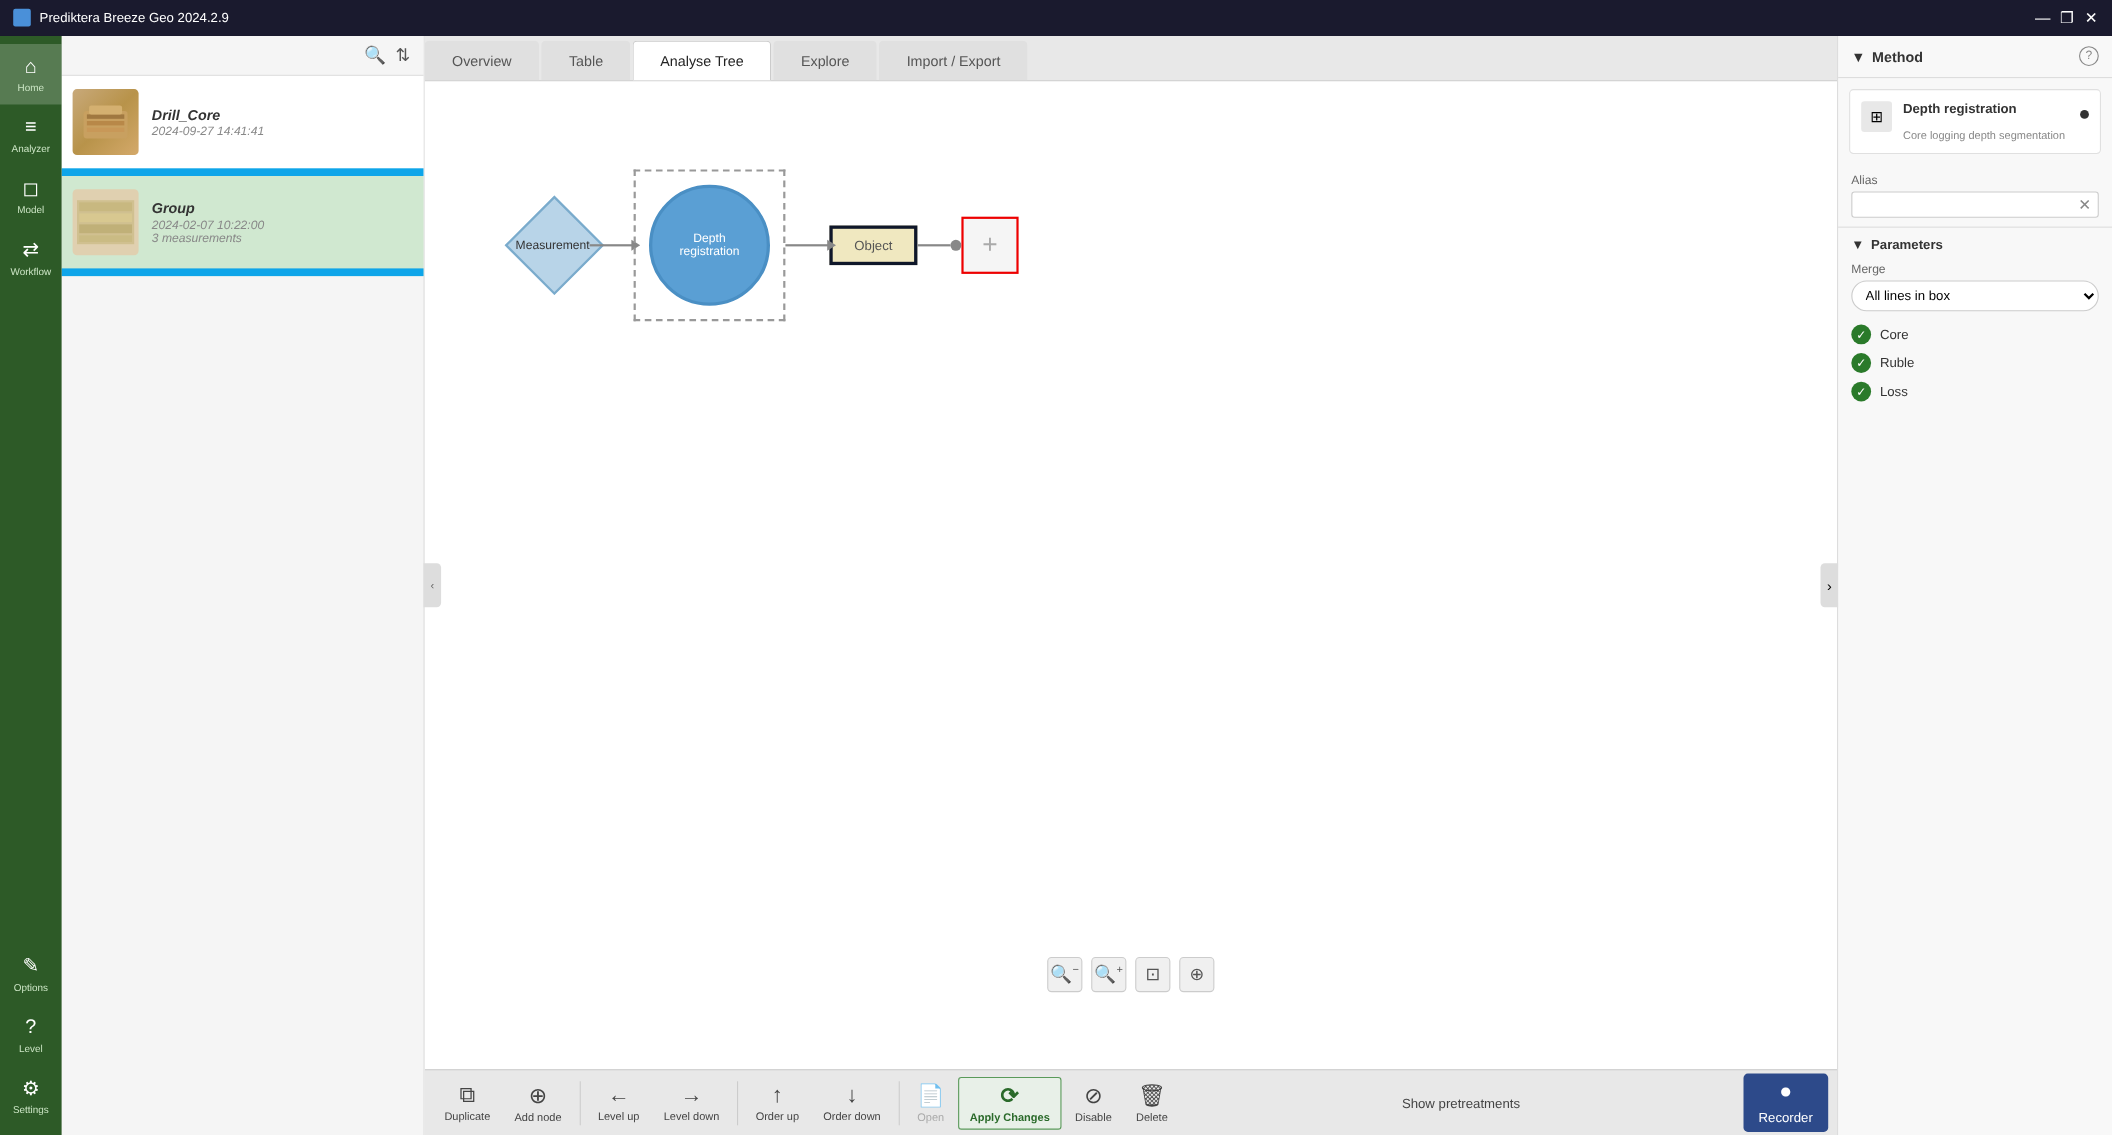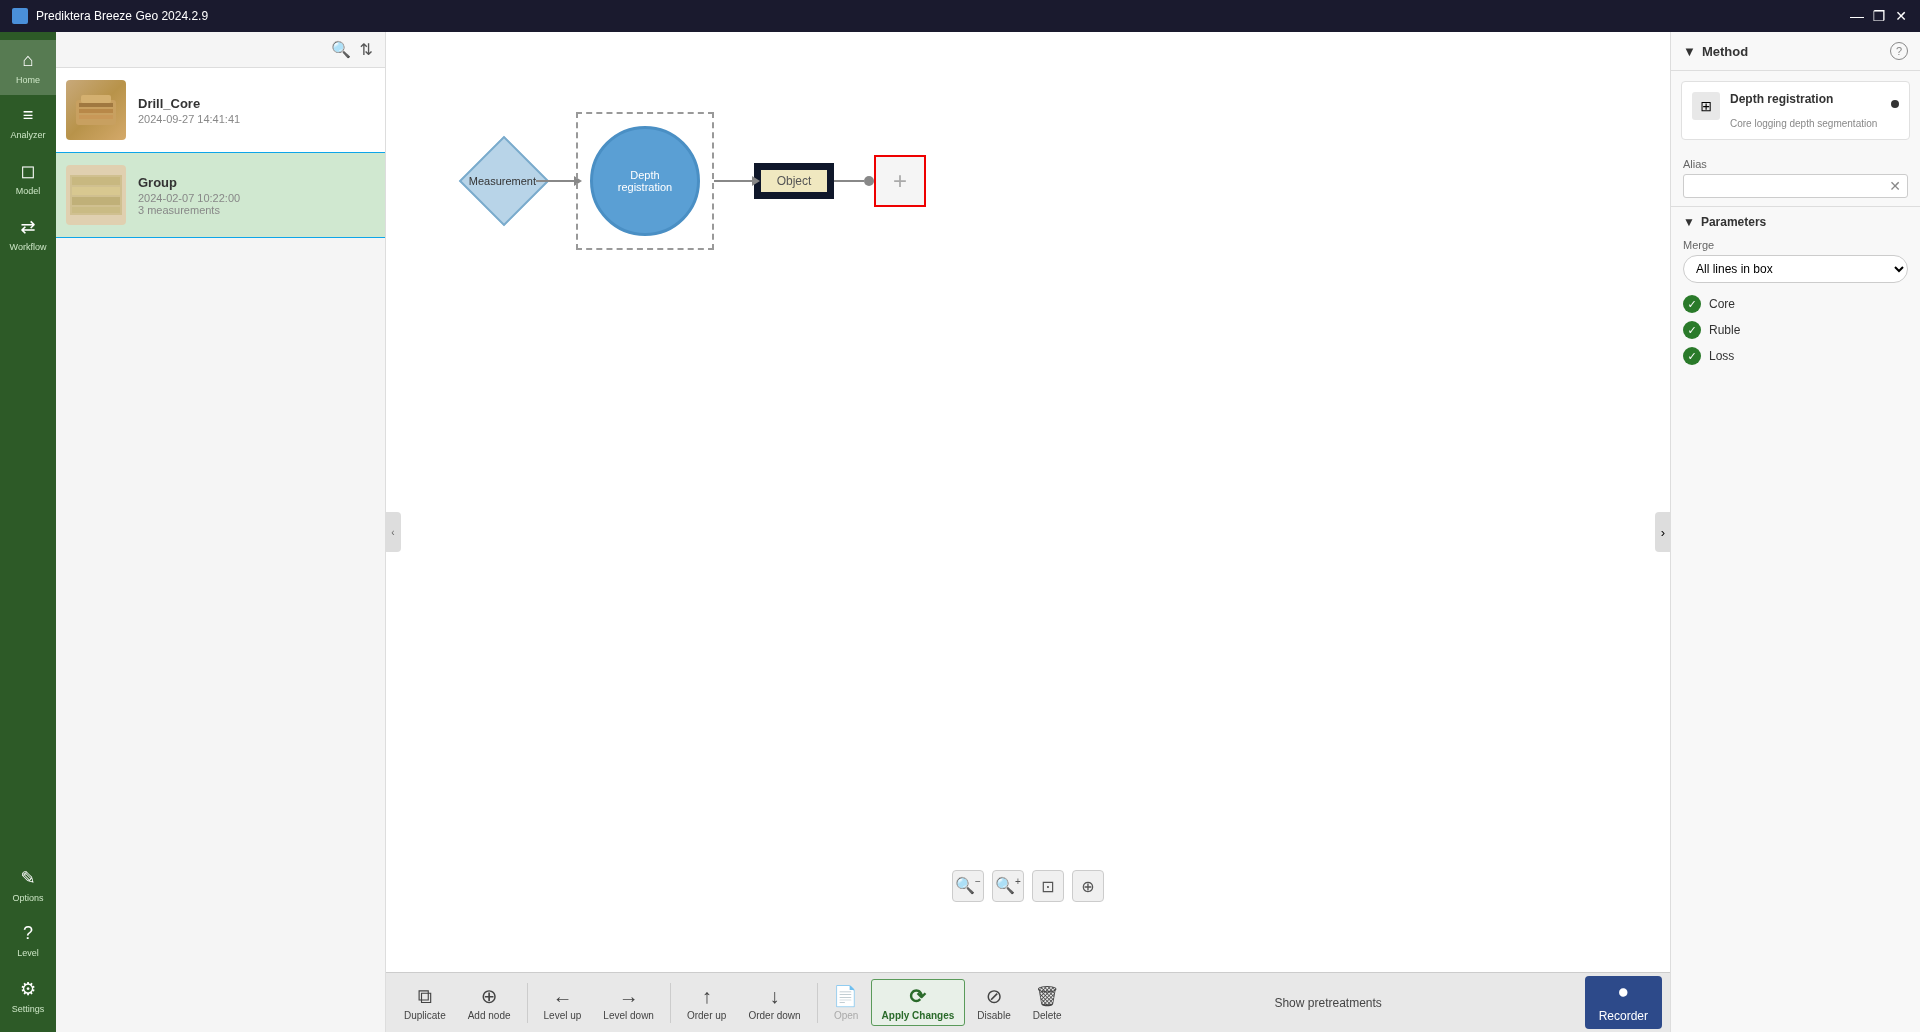--- a/index.html
+++ b/index.html
@@ -84,23 +84,24 @@
       background: none;
       border: none;
       cursor: pointer;
       font-size: 16px;
       color: #555;
     }
     .list-item {
       display: flex;
       align-items: center;
       padding: 12px 10px;
-      border-bottom: 1px solid #0ea5e9;
+      border-bottom: 7px solid #0ea5e9;
       cursor: pointer;
       background: #fff;
+      font-style: italic;
     }
     .list-item.selected { background: #d0e8d0; }
     .list-item-thumb {
       width: 60px;
       height: 60px;
       border-radius: 4px;
       margin-right: 12px;
       flex-shrink: 0;
       display: flex;
       align-items: center;
@@ -242,21 +243,21 @@
       color: #fff;
       font-size: 11px;
       font-weight: 500;
     }
 
     
     .box-node {
       width: 80px;
       height: 36px;
       background: #f0e8c0;
-      border: 7px solid #0f172a;
+      border: 3px solid #0f172a;
       display: flex;
       align-items: center;
       justify-content: center;
       font-size: 12px;
       color: #555;
     }
 
     
     .plus-node {
       width: 52px;
@@ -601,20 +602,37 @@
         <div class="list-item-date">2024-02-07 10:22:00</div>
         <div class="list-item-count">3 measurements</div>
       </div>
     </div>
 
     <button class="collapse-btn">‹</button>
   </div>
 
   <div class="main-content">
 
+    <div class="tab-bar">
+      <div class="tab">
+        <span>Overview</span>
+      </div>
+      <div class="tab">
+        <span>Table</span>
+      </div>
+      <div class="tab active">
+        <span>Analyse Tree</span>
+      </div>
+      <div class="tab">
+        <span>Explore</span>
+      </div>
+      <div class="tab">
+        <span>Import / Export</span>
+      </div>
+    </div>
 
     <div class="canvas-area">
       <div class="canvas-main">
 
         <div class="flow-diagram">
 
           <div style="position:relative; display:flex; align-items:center;">
 
             <div class="diamond-node">
               <div class="diamond-shape"></div>

